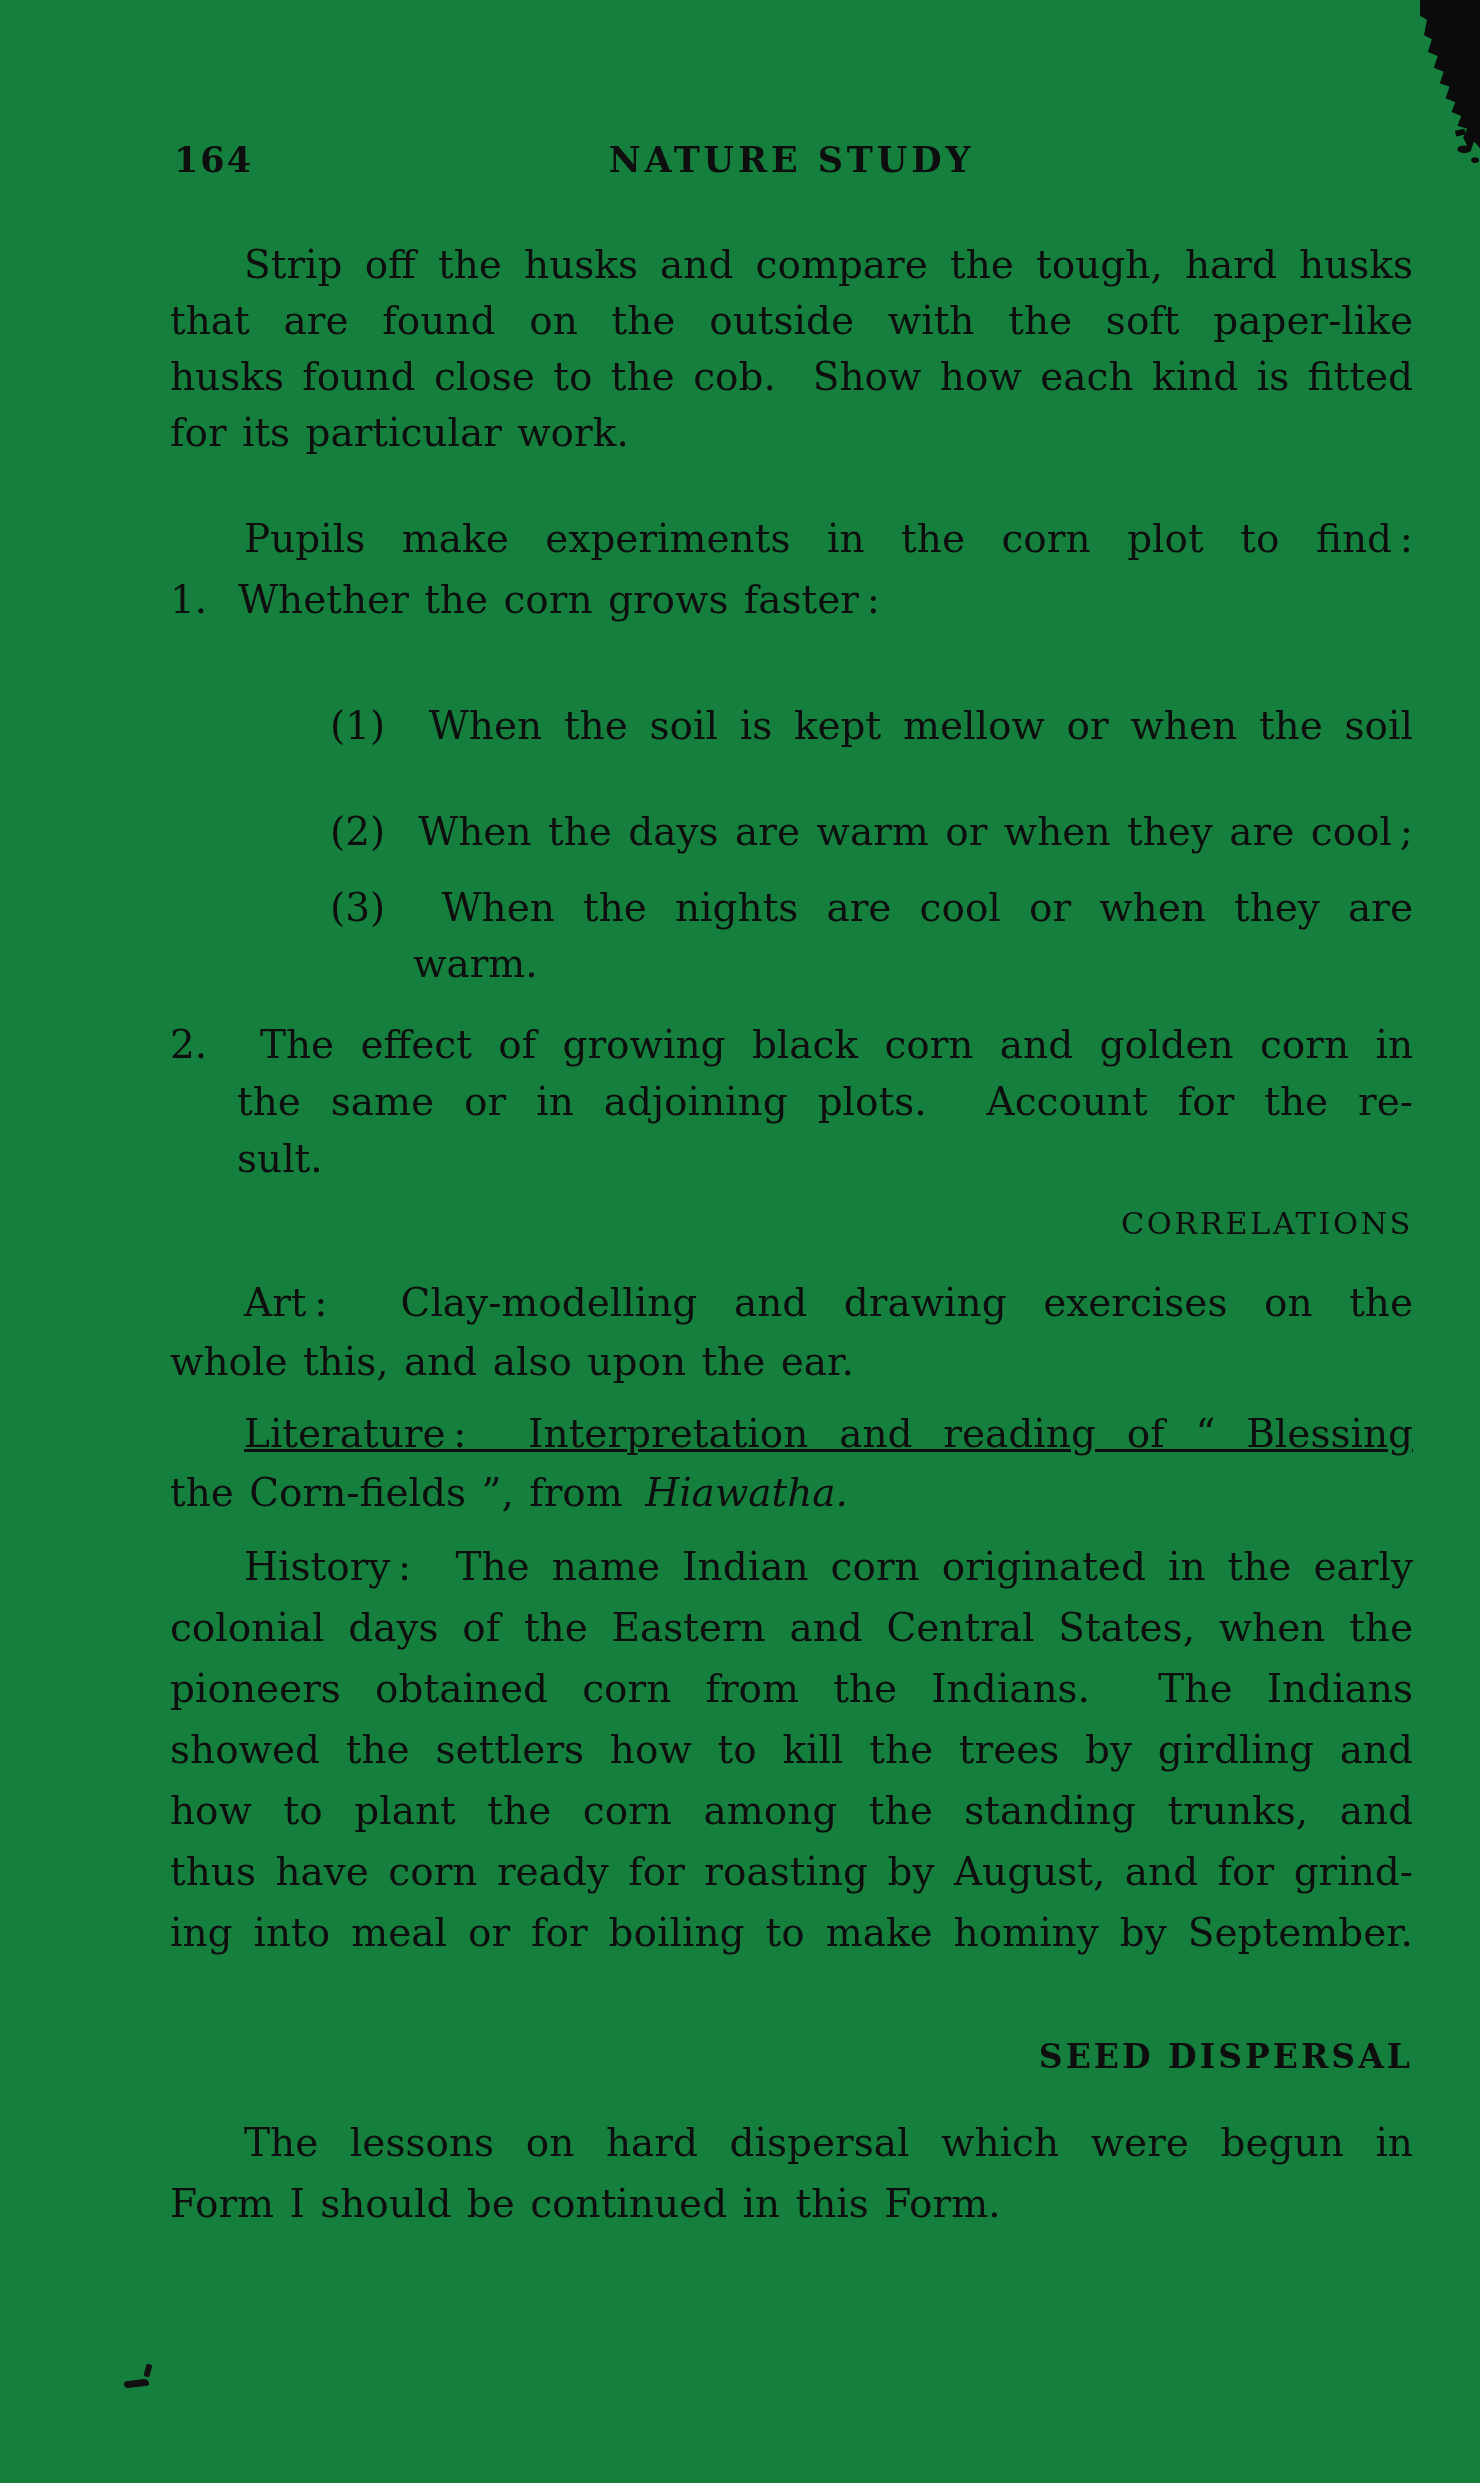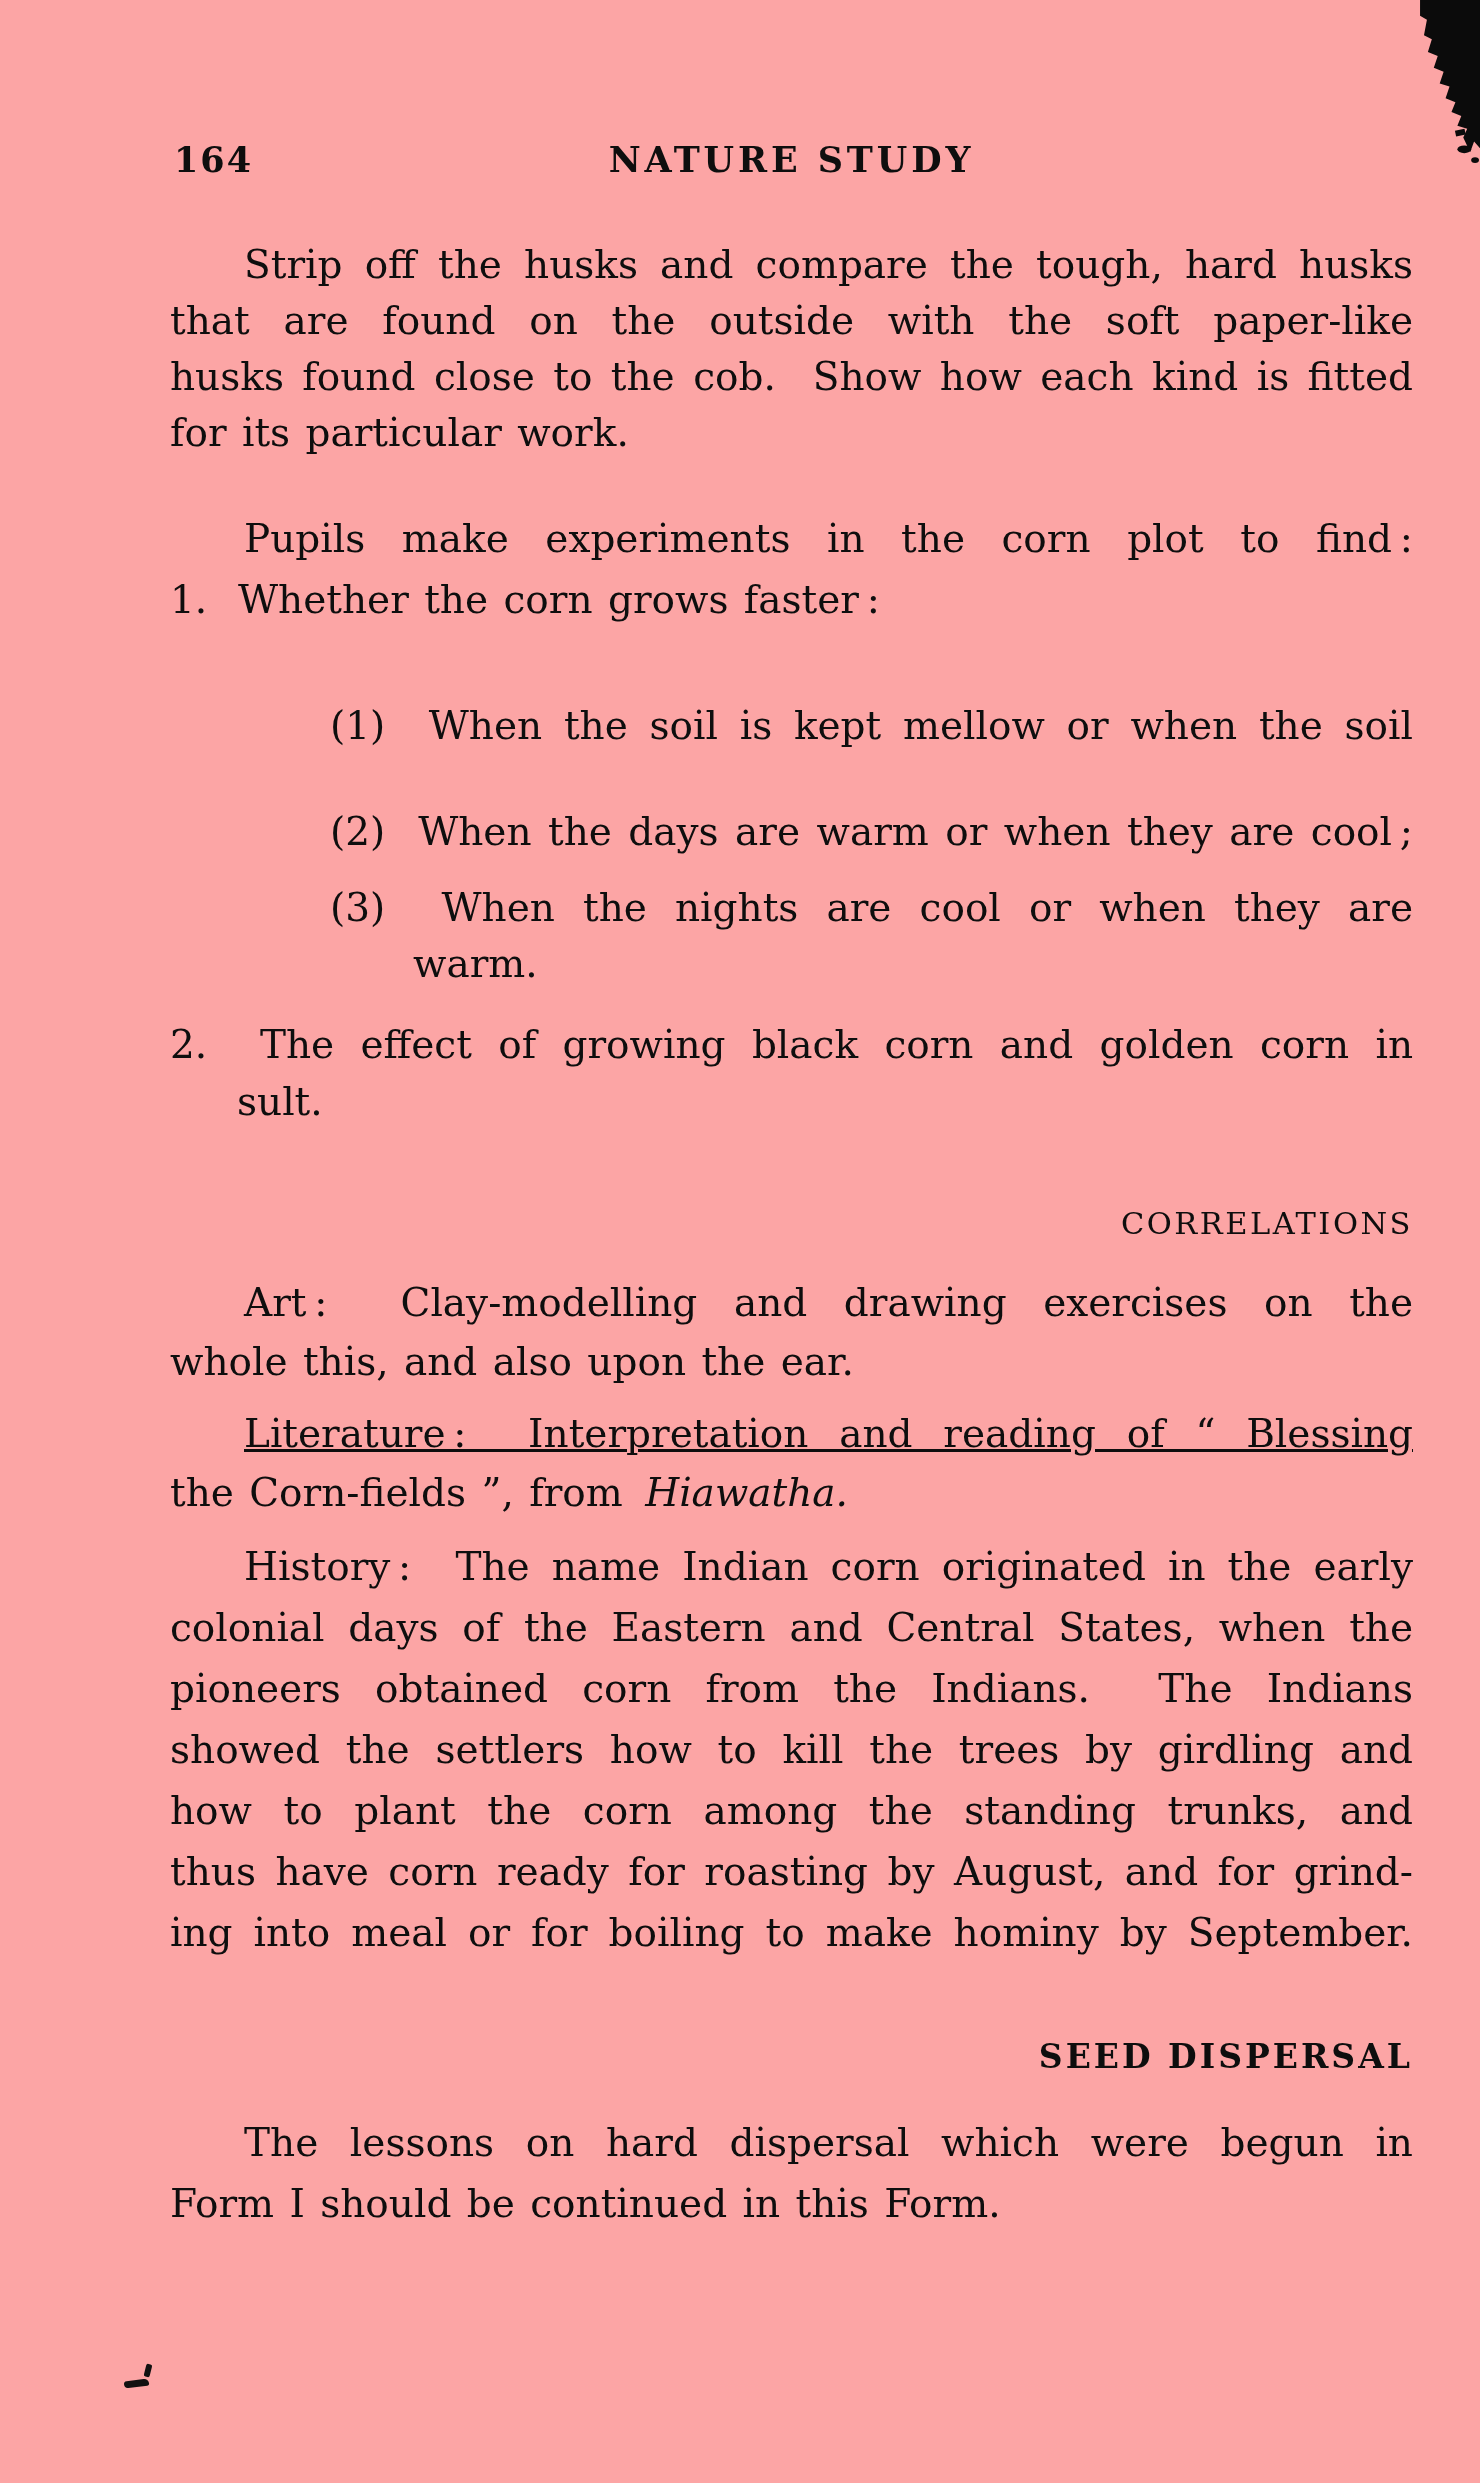--- a/index.html
+++ b/index.html
@@ -1,19 +1,19 @@
 <!DOCTYPE html>
 <html><head>
 <meta charset="utf-8">
 <style>
   html,body{margin:0;padding:0;background:#e8e8e8;}
   .page{
     position:relative;
     width:1481px;height:2483px;
-    background:#fca5a5;
+    background:#15803d;
     font-family:"DejaVu Serif", serif;
     color:#0e0e0e;
     overflow:hidden;
     margin:0 auto;
   }
   .block{
     position:absolute;
     left:170px;
     width:1243px;
     font-size:39px;
@@ -77,20 +77,21 @@
     </div>
   <div class="block lh57" style="top:804px">
       <div class="line j" style="padding-left: 160px;"><span>(2)&nbsp; When the days are warm or when they are cool ;</span></div>
     </div>
   <div class="block lh57" style="top:880px">
       <div class="line j" style="padding-left: 160px;"><span>(3)&nbsp; When the nights are cool or when they are</span></div>
       <div class="line" style="padding-left: 243px;"><span>warm.</span></div>
     </div>
   <div class="block lh58" style="top:1016px">
       <div class="line j"><span>2.&nbsp; The effect of growing black corn and golden corn in</span></div>
+      <div class="line j" style="padding-left: 67px;"><span>the same or in adjoining plots.&nbsp; Account for the re-</span></div>
       <div class="line" style="padding-left: 67px;"><span>sult.</span></div>
     </div>
 
   <div class="subhead corr">CORRELATIONS</div>
 
   <div class="block lh60" style="top:1273px">
       <div class="line j" style="padding-left: 74px;"><span>Art :&nbsp; Clay-modelling and drawing exercises on the</span></div>
       <div class="line"><span>whole this, and also upon the ear.</span></div>
     </div>
   <div class="block lh60" style="top:1404px">

